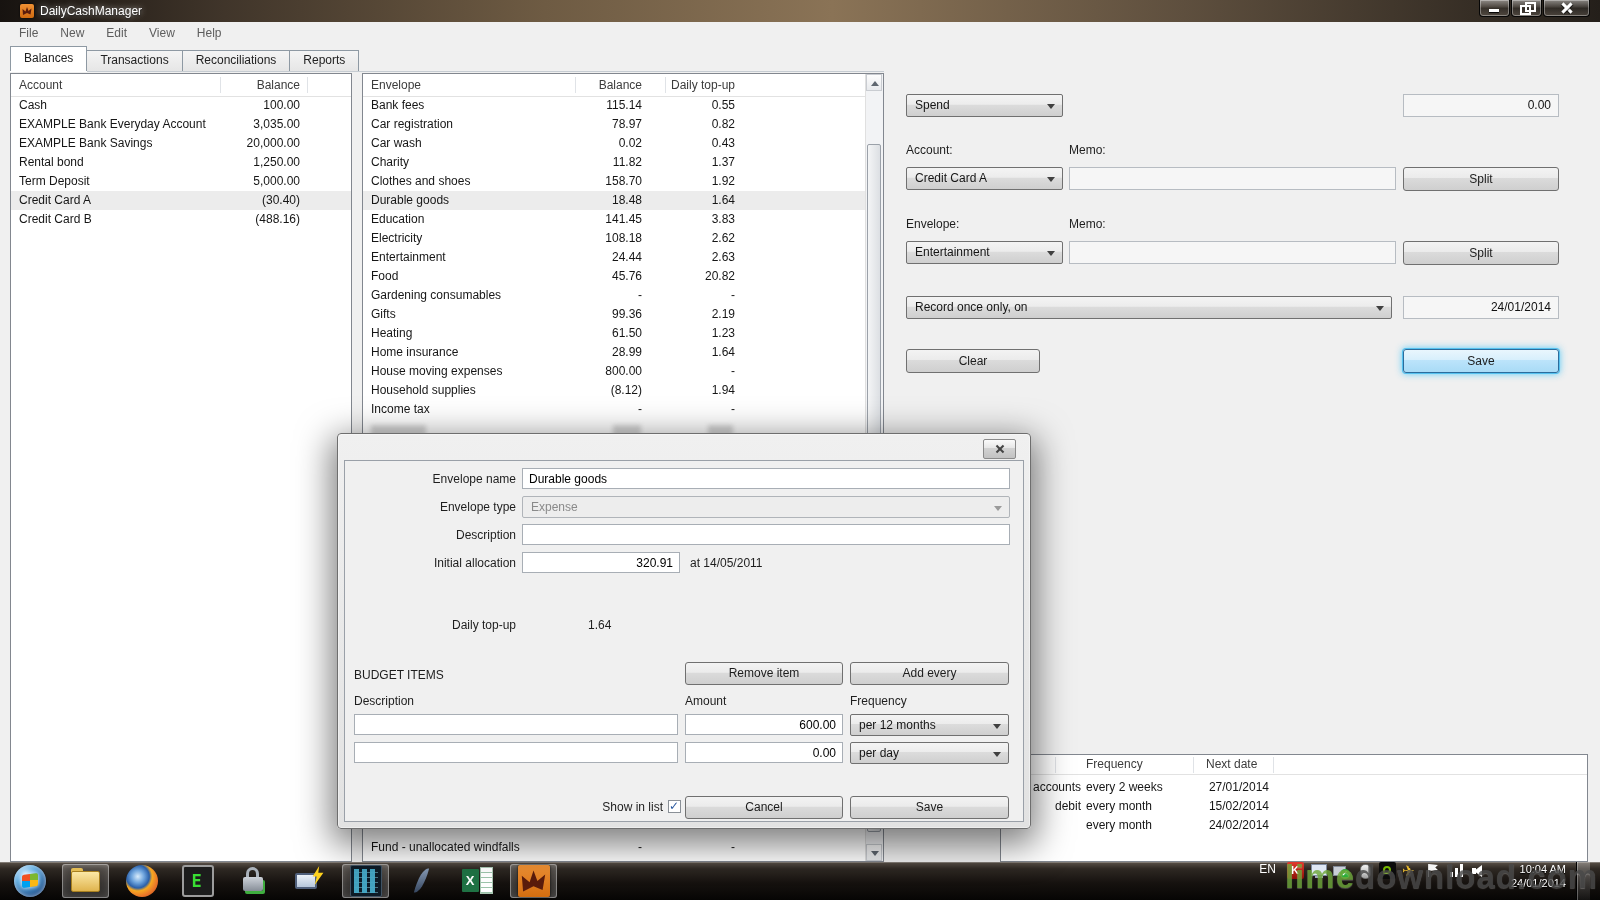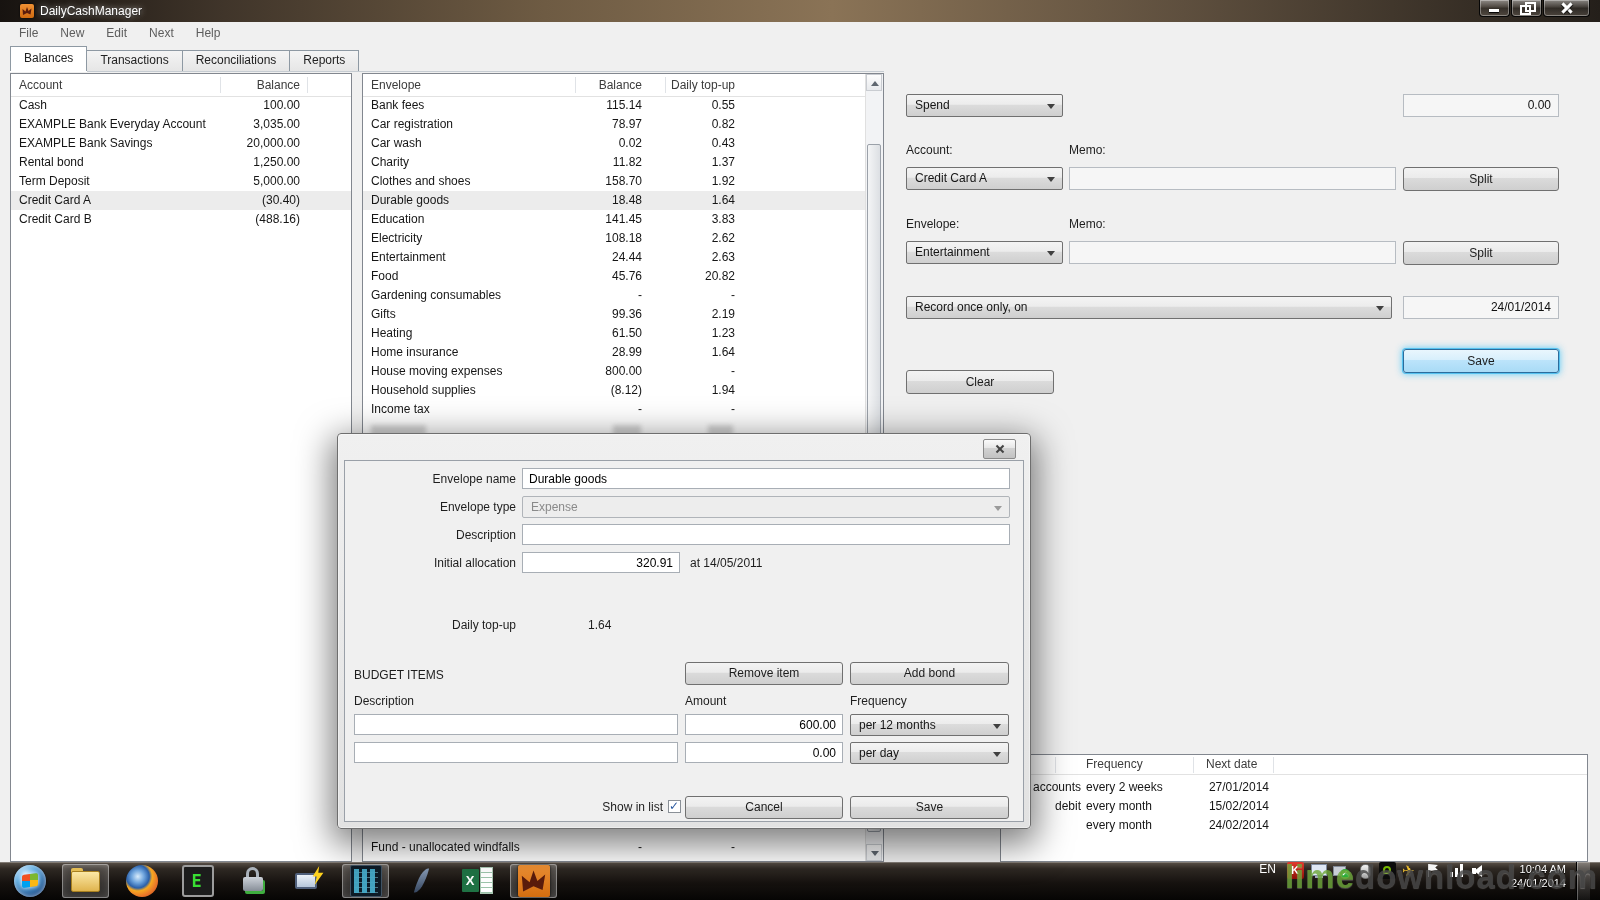--- a/index.html
+++ b/index.html
@@ -215,21 +215,21 @@
     <div class="win-title">DailyCashManager</div>
     <div class="wbtn wbtn-min"></div>
     <div class="wbtn wbtn-restore"></div>
     <div class="wbtn wbtn-close"></div>
   </div>
 
   <div class="menubar">
       <div class="menu-item">File</div>
       <div class="menu-item">New</div>
       <div class="menu-item">Edit</div>
-      <div class="menu-item">Next</div>
+      <div class="menu-item">View</div>
       <div class="menu-item">Help</div>
     </div>
 
   <div class="tab-strip">
       <div class="tab active">Balances</div>
       <div class="tab">Transactions</div>
       <div class="tab">Reconciliations</div>
       <div class="tab">Reports</div>
     </div>
 
@@ -410,21 +410,21 @@
     </div>
     <input class="tfield" style="left: 1069px; top: 241px; width: 327px; height: 23px;">
     <div class="btn" style="left:1403px;top:241px;width:156px;height:24px;line-height:22px">Split</div>
 
     <div class="combo" style="left:906px;top:296px;width:486px;height:23px">
       <span>Record once only, on</span>
       <span class="arr"></span>
     </div>
     <div class="tfield num" style="left:1403px;top:296px;width:156px;height:23px">24/01/2014</div>
 
-    <div class="btn" style="left:906px;top:370px;width:148px;height:24px;line-height:22px">Clear</div>
+    <div class="btn" style="left:906px;top:349px;width:134px;height:24px;line-height:22px">Clear</div>
     <div class="btn btn-default" style="left:1403px;top:349px;width:156px;height:24px;line-height:22px">Save</div>
   </div>
 
   <div class="panel" id="sched-panel">
     <div class="sch-header">
       <span style="left:85px">Frequency</span>
       <span style="left:205px">Next date</span>
       <span class="vsep" style="left:54px;top:2px"></span>
       <span class="vsep" style="left:192px;top:2px"></span>
       <span class="vsep" style="left:272px;top:2px"></span>
@@ -466,21 +466,21 @@
 
     <div class="dlbl" style="top:122px">Initial allocation</div>
     <input class="dfield" style="left: 184px; top: 118px; width: 158px; text-align: right;" value="320.91">
     <div class="lbl" style="left:352px;top:122px">at 14/05/2011</div>
 
     <div class="dlbl" style="top:184px">Daily top-up</div>
     <div class="lbl" style="left:250px;top:184px">1.64</div>
 
     <div class="lbl" style="left:16px;top:234px">BUDGET ITEMS</div>
     <div class="btn" style="left:347px;top:228px;width:158px;height:23px;line-height:21px">Remove item</div>
-    <div class="btn" style="left:512px;top:228px;width:159px;height:23px;line-height:21px">Add bond</div>
+    <div class="btn" style="left:512px;top:228px;width:159px;height:23px;line-height:21px">Add every</div>
 
     <div class="lbl" style="left:16px;top:260px">Description</div>
     <div class="lbl" style="left:347px;top:260px">Amount</div>
     <div class="lbl" style="left:512px;top:260px">Frequency</div>
 
     <div id="budget-rows">
         <input class="dfield dl-desc" style="top: 280px;">
         <input class="dfield dl-amt" value="600.00" style="top: 280px;">
         <div class="combo dl-freq" style="top: 280px;"><span>per 12 months</span><span class="arr"></span></div>
         <input class="dfield dl-desc" style="top: 308px;">

